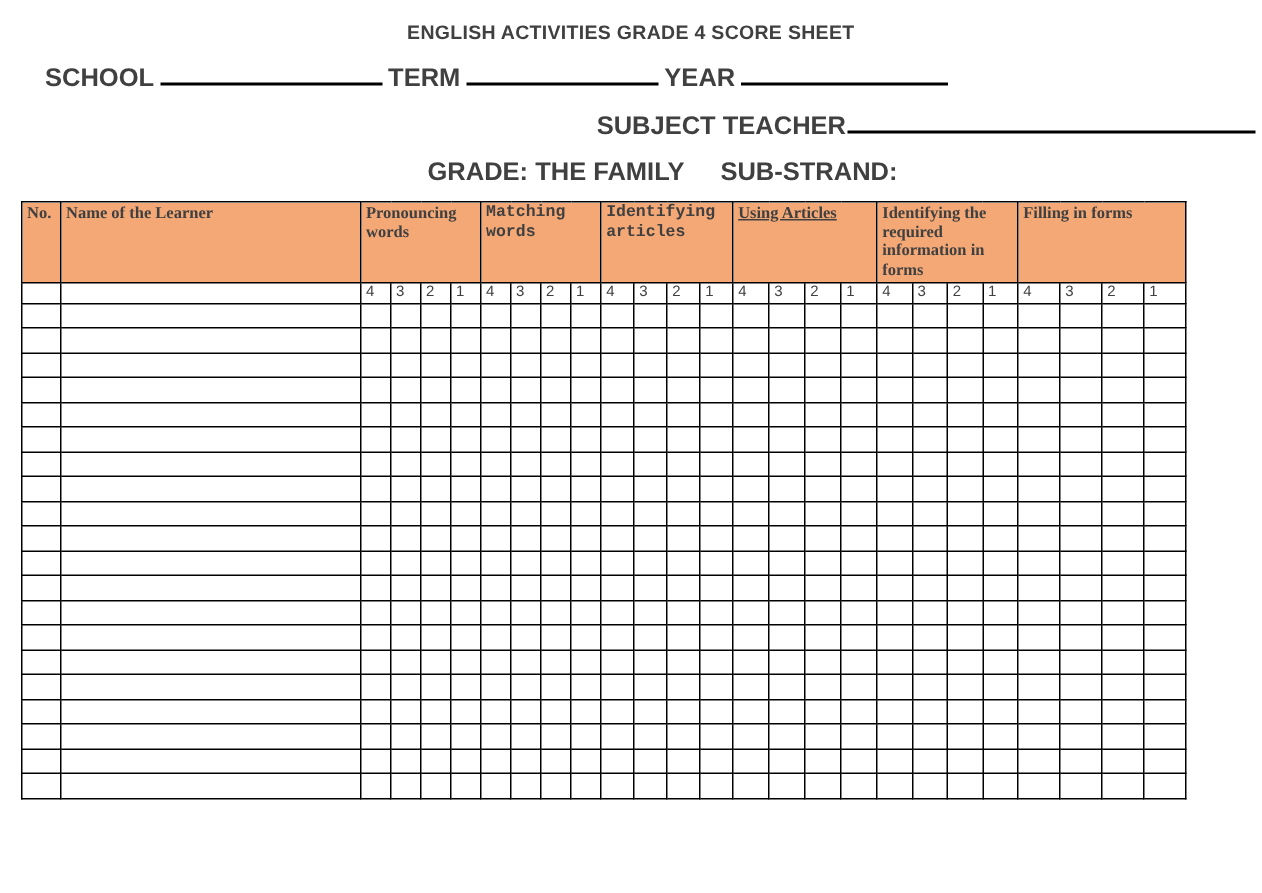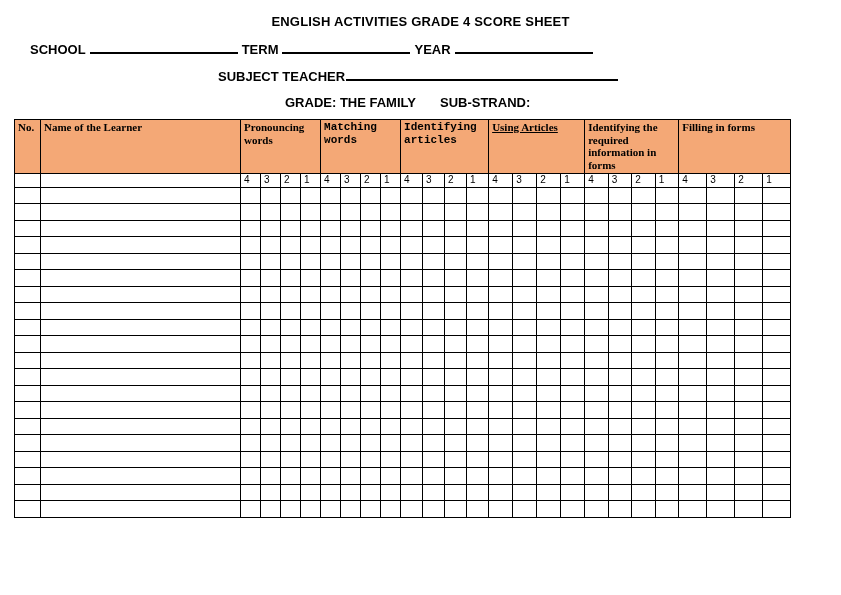--- a/index.html
+++ b/index.html
@@ -1,37 +1,37 @@
 <!DOCTYPE html>
 <html><head>
 <meta charset="utf-8">
 <style>
   html,body{margin:0;padding:0;background:#ffffff;}
   .page{
     position:relative;
     width:841px;height:595px;
     background:#ffffff;
     font-family:"Liberation Sans",sans-serif;
-    color:#000000;
+    color:#404040;
     overflow:hidden;
   }
   .doc-title{
     padding-top:14px;
     text-align:center;
     font-weight:bold;
     font-size:13px;
     letter-spacing:0.2px;
   }
   .field-line{
     font-weight:bold;
-    font-size:13px;
+    font-size:17px;
     white-space:nowrap;
   }
   .line-school{margin:13px 0 0 30px;}
-  .line-teacher{margin:12px 0 0 218px;}
+  .line-teacher{margin:12px 0 0 218px;text-align:right;}
   .line-theme{margin:11px 0 0 285px;}
   .blank{
     display:inline-block;
     border-bottom:2px solid #000;
     height:10px;
     vertical-align:baseline;
     margin:0 4px;
   }
   .blank-school{width:148px;}
   .blank-term{width:128px;}

